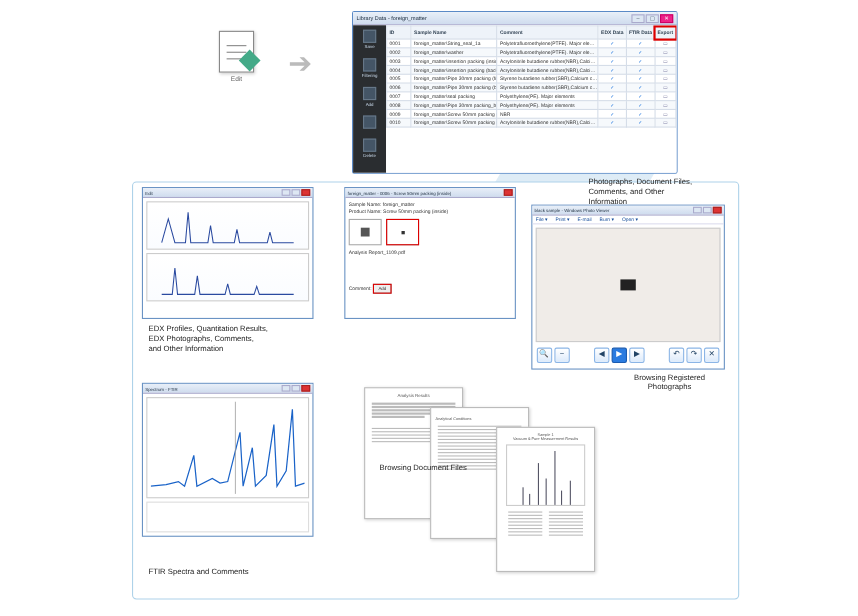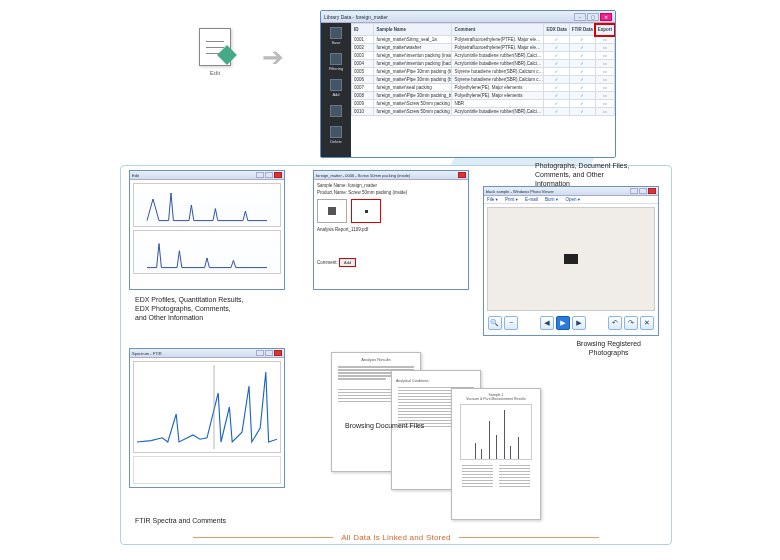--- a/index.html
+++ b/index.html
@@ -420,14 +420,13 @@
             <div class="ln"></div>
             <div class="ln"></div>
             <div class="ln"></div>
             <div class="ln"></div>
           </div>
       </div>
     </div>
   </div>
   <div class="labels lbl-docs">Browsing Document Files</div>
 
-  <div class="tagline">All Data Is Linked and Stored</div>
 </div>
 
 </body></html>

